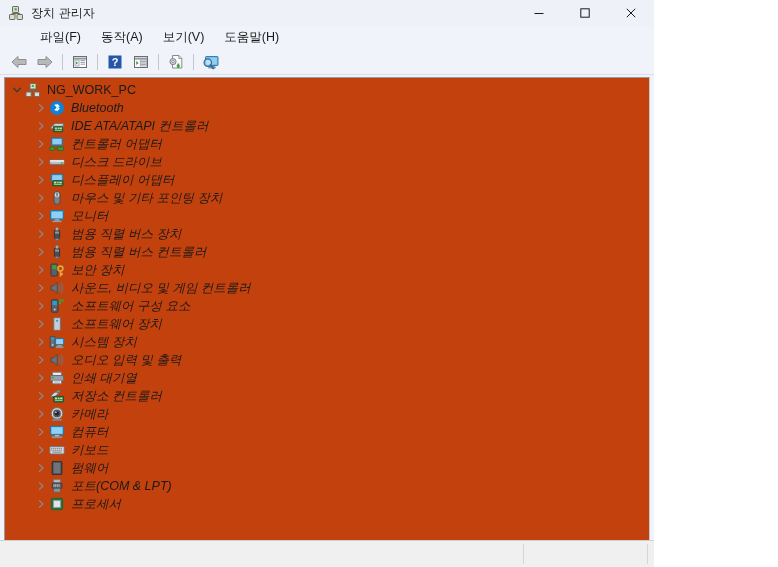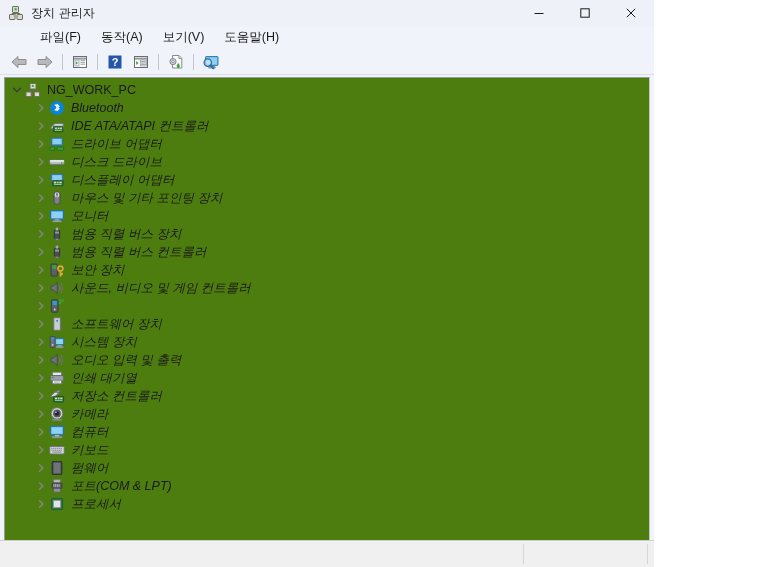--- a/index.html
+++ b/index.html
@@ -97,21 +97,21 @@
   
   .mainwrap {
     flex: 1 1 auto;
     background: #f0f3f9;
     padding: 2px 4px 0px 4px;
     display: flex;
     min-height: 0;
   }
   .treepane {
     flex: 1 1 auto;
-    background: #4d7c0f;
+    background: #c2410c;
     border: 1px solid #9a9a9a;
     border-right-color: #c8c8c8;
     border-bottom: none;
     overflow: hidden;
     position: relative;
   }
   .tree {
     padding-top: 3px;
   }
   .row {
@@ -323,21 +323,21 @@
             </div>
             <div class="ico">
               <svg width="16" height="16" viewBox="0 0 16 16">
                 <rect x="2.5" y="2" width="11" height="7.2" rx="0.7" fill="#4da4e0" stroke="#2d6f9e" stroke-width="1"></rect>
                 <rect x="3.6" y="3" width="8.8" height="5.1" fill="#8ccdf0"></rect>
                 <path d="M6 9.4 v2.2 H3 v2.5" stroke="#3b8a3b" stroke-width="1" fill="none"></path>
                 <rect x="1" y="11" width="4.6" height="3.3" rx="0.5" fill="#3aa13a" stroke="#1f6b1f" stroke-width="0.9"></rect>
                 <rect x="8.2" y="11" width="6.4" height="3.3" rx="0.5" fill="#3aa13a" stroke="#1f6b1f" stroke-width="0.9"></rect>
               </svg>
             </div>
-            <div class="lbl">드라이브 어댑터</div>
+            <div class="lbl">컨트롤러 어댑터</div>
           </div>
           <div class="row child">
             <div class="chev">
               <svg width="10" height="10" viewBox="0 0 10 10">
                 <path d="M3.4 1.6 L6.9 5 L3.4 8.4" stroke="#8a8a8a" stroke-width="1.3" fill="none" stroke-linecap="round" stroke-linejoin="round"></path>
               </svg>
             </div>
             <div class="ico">
               <svg width="16" height="16" viewBox="0 0 16 16">
                 <rect x="0.8" y="6" width="14.4" height="4.6" rx="1.2" fill="#b9bec4" stroke="#6d7278" stroke-width="0.9"></rect>
@@ -472,20 +472,21 @@
             <div class="ico">
               <svg width="16" height="16" viewBox="0 0 16 16">
                 <rect x="2.4" y="1.8" width="6.6" height="12.4" rx="0.8" fill="#5c6066" stroke="#34373c" stroke-width="0.9"></rect>
                 <rect x="3.5" y="3" width="4.4" height="4.2" fill="#2f9bd1"></rect>
                 <circle cx="5.7" cy="11.4" r="1" fill="#c9ced4"></circle>
                 <rect x="9.8" y="1.4" width="2.2" height="2.2" fill="#3aa13a"></rect>
                 <rect x="12.4" y="1.4" width="2.2" height="2.2" fill="#3aa13a"></rect>
                 <rect x="9.8" y="4" width="2.2" height="2.2" fill="#3aa13a"></rect>
               </svg>
             </div>
+            <div class="lbl">소프트웨어 구성 요소</div>
           </div>
           <div class="row child">
             <div class="chev">
               <svg width="10" height="10" viewBox="0 0 10 10">
                 <path d="M3.4 1.6 L6.9 5 L3.4 8.4" stroke="#8a8a8a" stroke-width="1.3" fill="none" stroke-linecap="round" stroke-linejoin="round"></path>
               </svg>
             </div>
             <div class="ico">
               <svg width="16" height="16" viewBox="0 0 16 16">
                 <rect x="4.6" y="1.6" width="7" height="12.8" rx="1" fill="#a7adb4" stroke="#6a7076" stroke-width="0.9"></rect>

